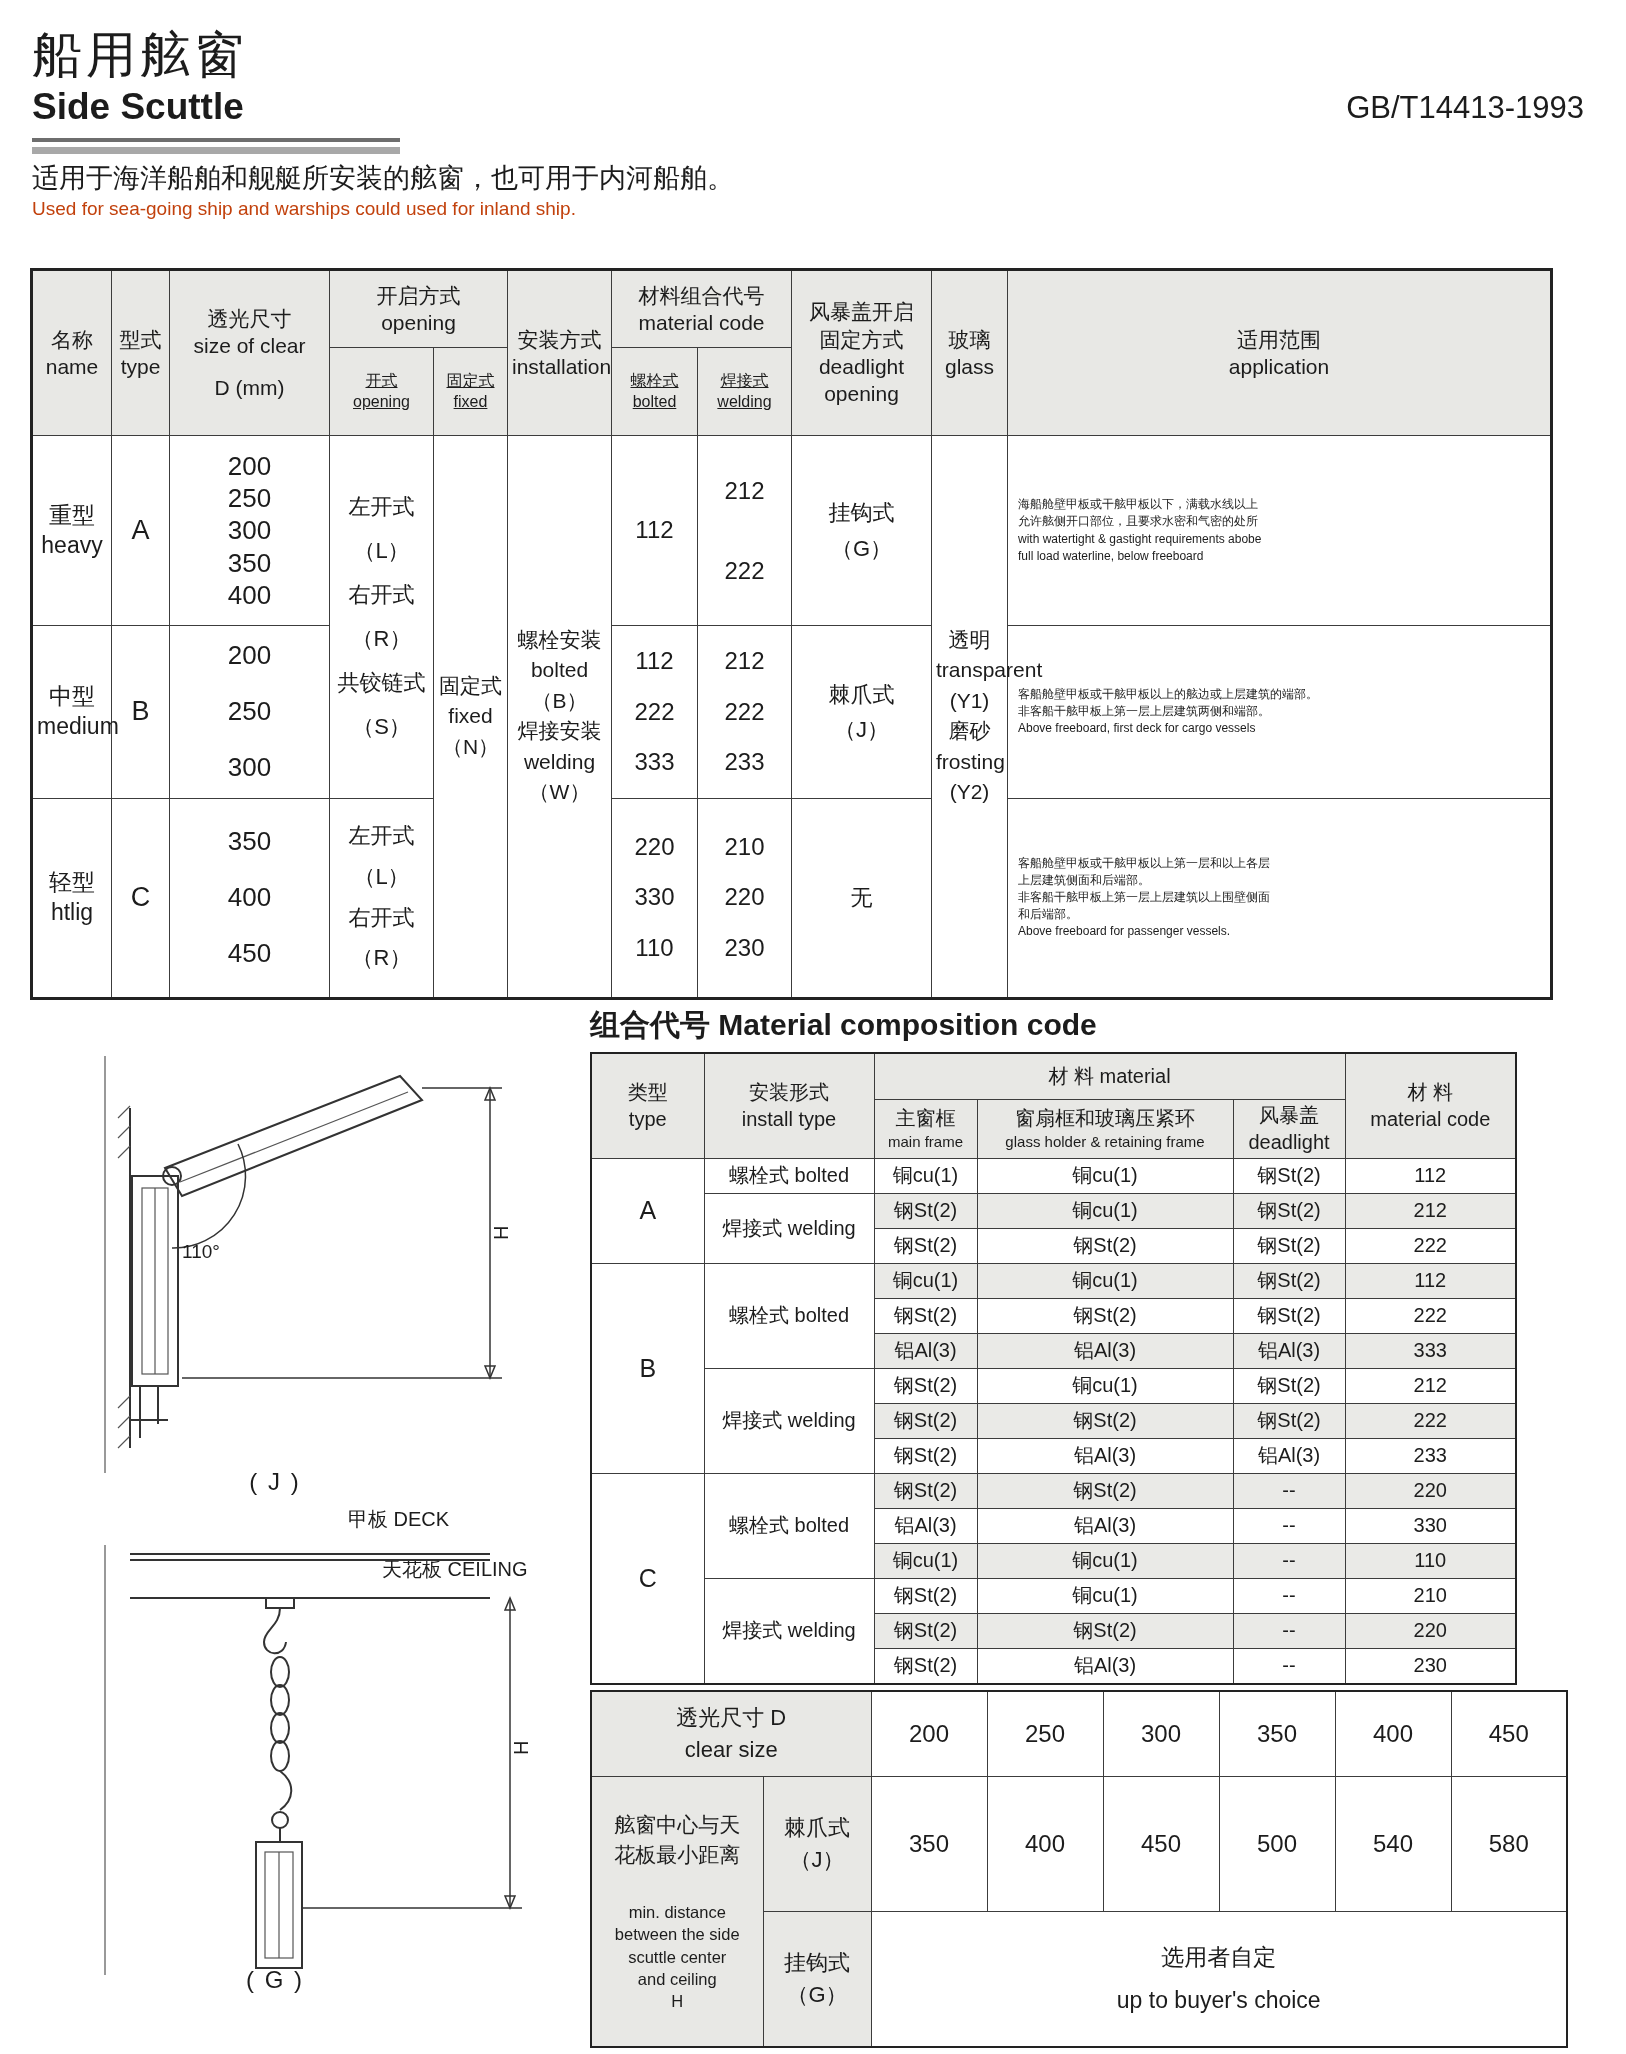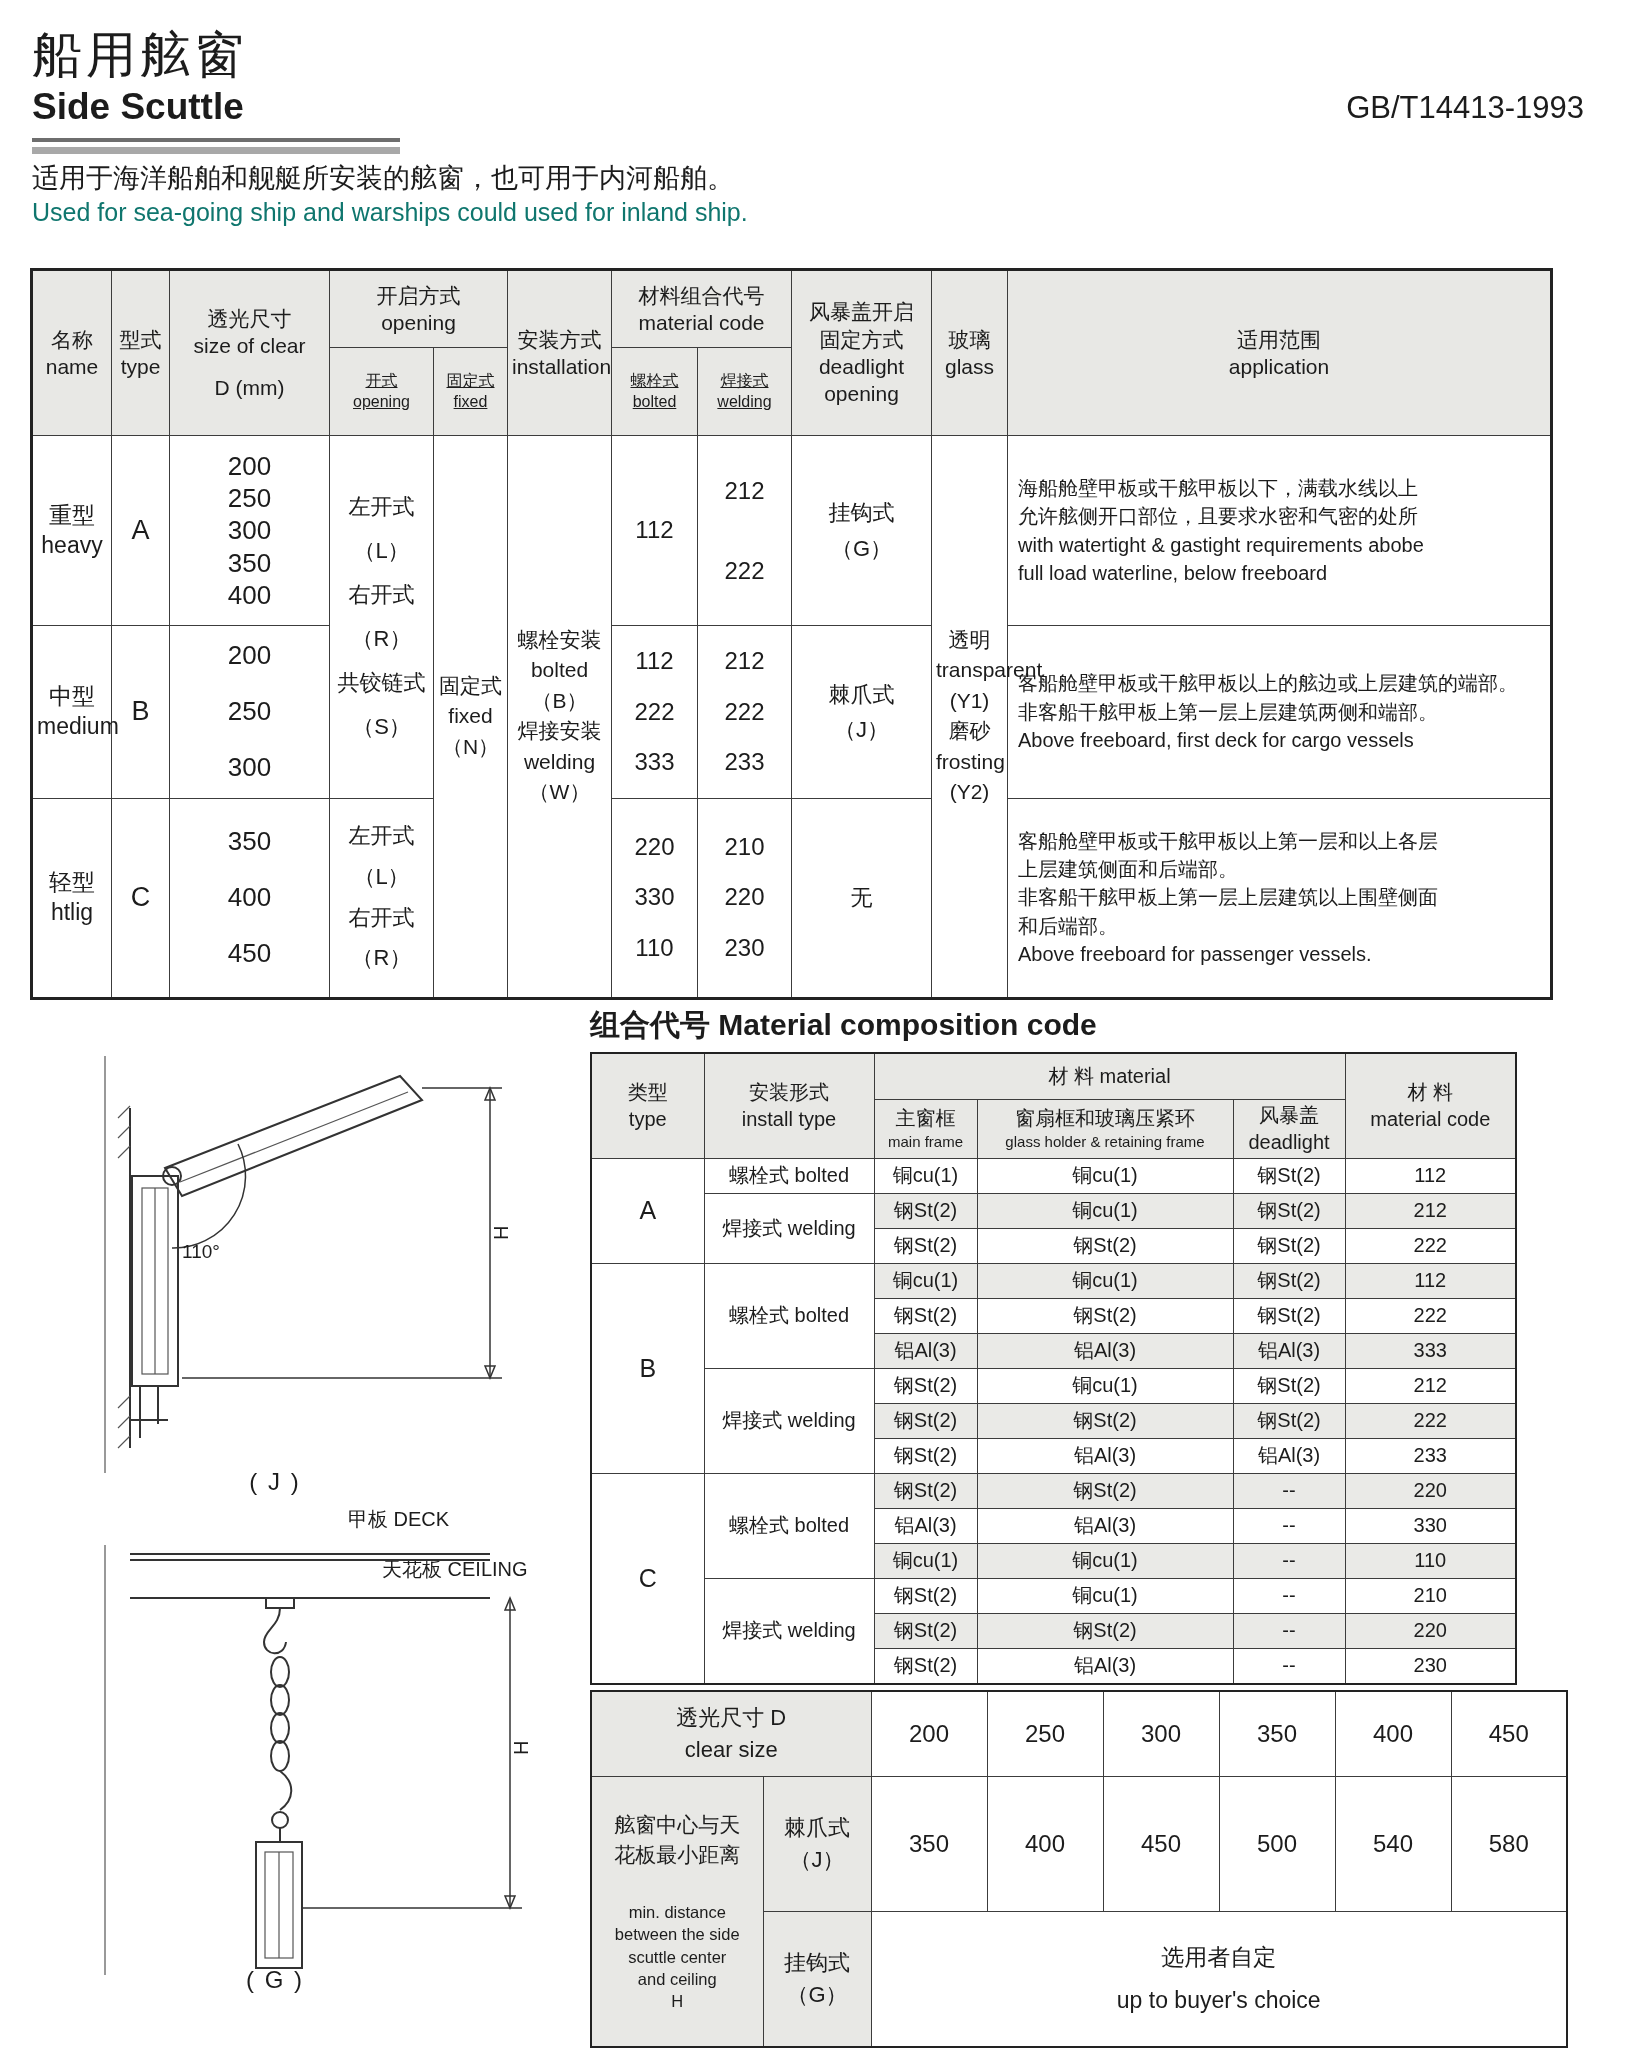--- a/index.html
+++ b/index.html
@@ -10,21 +10,21 @@
   }
   .pre { white-space:pre-line; }
 
   
   .title-zh { position:absolute; left:32px; top:22px; font-size:50px; font-weight:normal; letter-spacing:4px; }
   .title-en { position:absolute; left:32px; top:86px; font-size:37px; font-weight:bold; }
   .title-bar1 { position:absolute; left:32px; top:138px; width:368px; height:4px; background:#6e6e6e; }
   .title-bar2 { position:absolute; left:32px; top:147px; width:368px; height:7px; background:#a8a8a8; }
   .standard { position:absolute; right:42px; top:90px; font-size:31px; }
   .intro-zh { position:absolute; left:32px; top:160px; font-size:27px;text-align:right; }
-  .intro-en { position:absolute; left:32px; top:198px; font-size:25px; color:#0f766e; }
+  .intro-en { position:absolute; left:32px; top:198px; font-size:19px; color:#c2410c; }
 
   
   table { border-collapse:collapse; table-layout:fixed; }
   td, th { border:1.6px solid #3c3c3c; text-align:center; vertical-align:middle;
            white-space:pre-line; padding:2px 4px; font-weight:normal; }
   th { background:#e8e8e5; }
 
   
   .mt { position:absolute; left:30px; top:268px; width:1520px; border:3px solid #222; }
   .mt th { font-size:21px; line-height:1.3; }
@@ -35,21 +35,21 @@
   .sizes-a { font-size:26px; line-height:1.24; }
   .sizes-bc { font-size:26px; line-height:2.15; }
   .opening-ab { font-size:22px; line-height:2.0; }
   .opening-c  { font-size:22px; line-height:1.85; }
   .stack-cell { }
   .stack-cell .stack { display:flex; flex-direction:column; justify-content:space-evenly; height:100%;text-align:center; }
   .stack-cell .stack > div { font-size:21px; line-height:1.45; }
   .codes { font-size:24px; line-height:2.1; }
   .codes-aw { font-size:24px; line-height:3.3; }
   .dl-cell { font-size:22px; line-height:1.6; }
-  .app-cell { text-align:left; font-size:20px; line-height:1.42; padding:8px 10px; }
+  .app-cell { text-align:left; font-size:12px; line-height:1.42; padding:8px 10px; }
 
   
   .ct-title { position:absolute; left:590px; top:1005px; font-size:30px; font-weight:bold; }
   .ct { position:absolute; left:590px; top:1052px; width:925px; border:2.5px solid #222; }
   .ct th { font-size:20px; line-height:1.35; }
   .ct td { font-size:20px; height:32px; padding:1px 4px; }
   .ct td.ct-type { font-size:25px; background:#fff; }
   .ct td.ct-install { font-size:20px; background:#fff; }
   .ct tr.stripe td.mat { background:#eaeae7; }
   .ct th .en-line { font-size:15px; display:block; }

